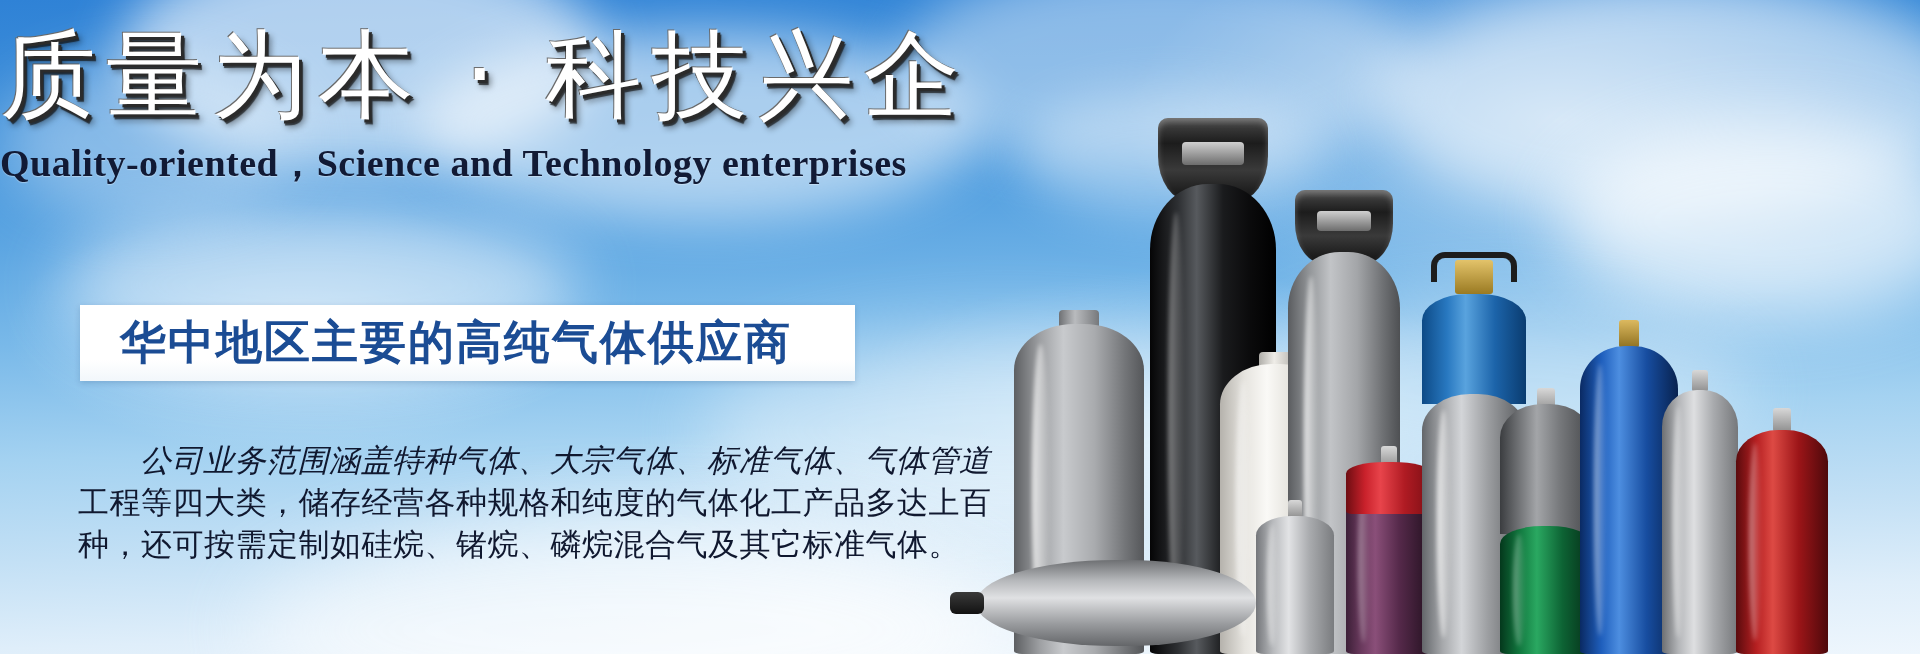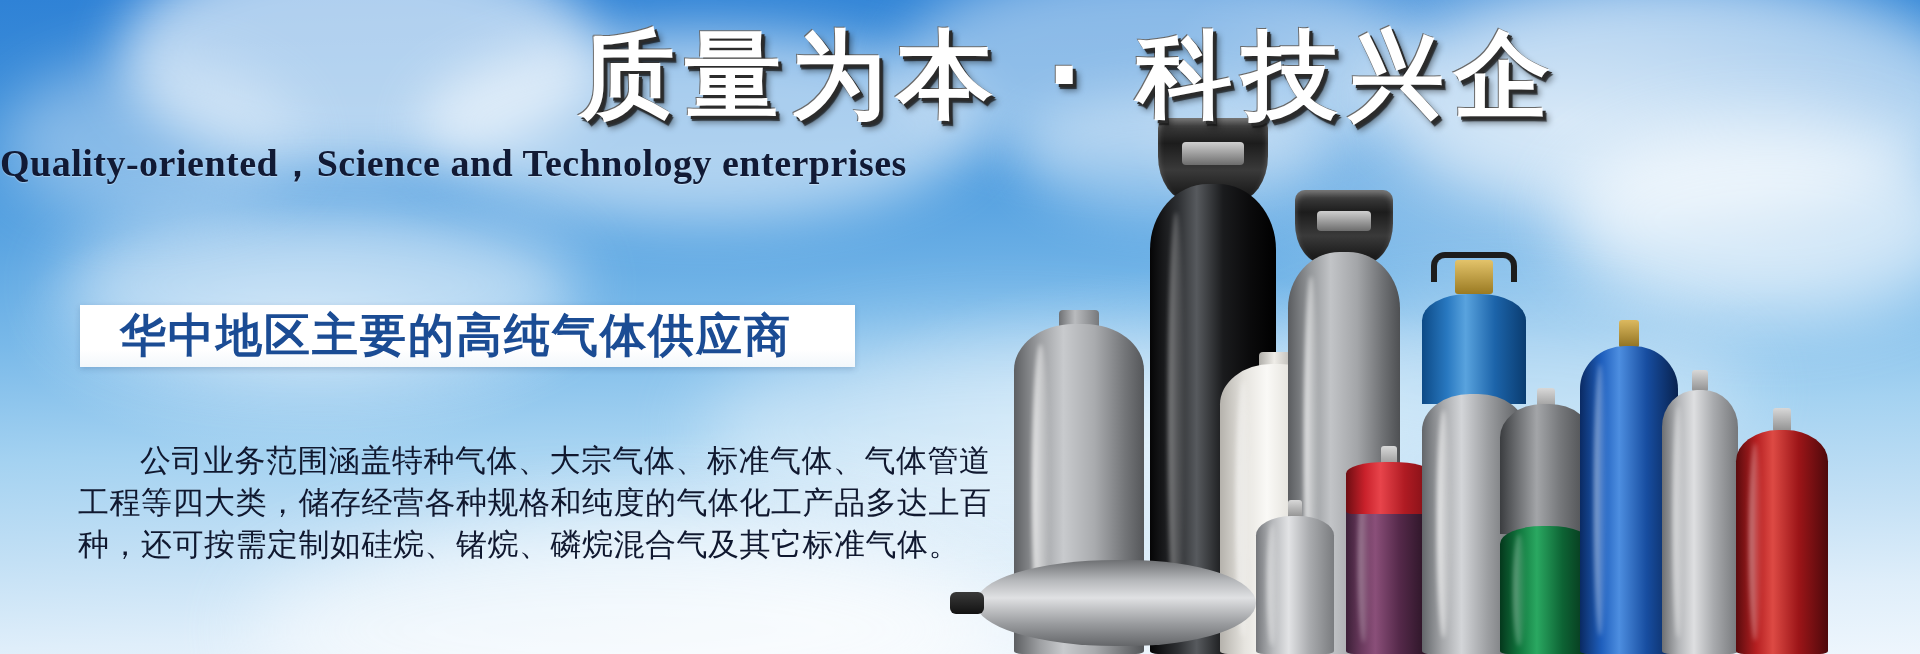--- a/index.html
+++ b/index.html
@@ -28,23 +28,23 @@
   .c6 { left:60px;   top:200px;  width:520px; height:170px; opacity:.45; filter:blur(32px); }
   .c7 { left:700px;  top:330px;  width:620px; height:200px; opacity:.40; filter:blur(38px); }
   .c8 { left:1250px; top:300px;  width:500px; height:180px; opacity:.34; filter:blur(36px); }
   .c9 { left:250px;  top:520px;  width:760px; height:220px; opacity:.55; filter:blur(40px); }
   .c10{ left:1020px; top:90px;   width:300px; height:130px; opacity:.30; filter:blur(24px); }
   .c11{ left:0px;    top:60px;   width:300px; height:160px; opacity:.35; filter:blur(30px); }
 
   
   #headline {
     position:absolute; left:0; top:24px; width:1560px;
-    text-align:right;
+    text-align:left;
     font-family:"DejaVu Sans", sans-serif;
-    font-weight:bold;
+    font-weight:normal;
     font-size:96px;
     line-height:1.08;
     letter-spacing:10px;
     color:#ffffff;
     white-space:nowrap;
     text-shadow:
        3px 3px 0 #2b2b2b,
        4px 5px 1px rgba(20,20,20,.75),
        6px 7px 6px rgba(0,0,0,.40),
       -1px -1px 0 #6a6a6a;
@@ -58,21 +58,21 @@
     font-size:38px;
     letter-spacing:.5px;
     color:#111a35;
     white-space:nowrap;
     text-shadow:0 1px 1px rgba(255,255,255,.35);
   }
 
   
   #tagline-box {
     position:absolute; left:80px; top:305px;
-    width:775px; height:62px;
+    width:775px; height:76px;
     background:linear-gradient(180deg,#ffffff 0%,#ffffff 72%,#f2f7fb 100%);
     box-shadow:0 2px 6px rgba(0,40,90,.18);
     display:flex; align-items:center;
   }
   #tagline-text {
     font-family:"DejaVu Sans", sans-serif;
     font-weight:bold;
     font-size:46px;
     letter-spacing:2px;
     color:#1b4c94;
@@ -84,21 +84,21 @@
   #body-copy {
     position:absolute; left:78px; top:440px;
     width:800px;
     font-family:"Liberation Serif", "DejaVu Serif", serif;
     font-size:31px;
     line-height:42px;
     color:#10182f;
     letter-spacing:.5px;
   }
   #body-copy .pline { white-space:nowrap; }
-  #body-copy .pline.indent { text-indent:62px; }
+  #body-copy .pline.indent { text-indent:62px;font-style:italic; }
 
   
   #cylinders { position:absolute; left:940px; top:0; width:980px; height:654px; }
   .cyl { position:absolute; bottom:0; }
 
   .body-shape {
     position:absolute; bottom:0; left:0; width:100%;
     border-radius:46% 46% 8px 8px / 14% 14% 3px 3px;
   }
   .neck {

